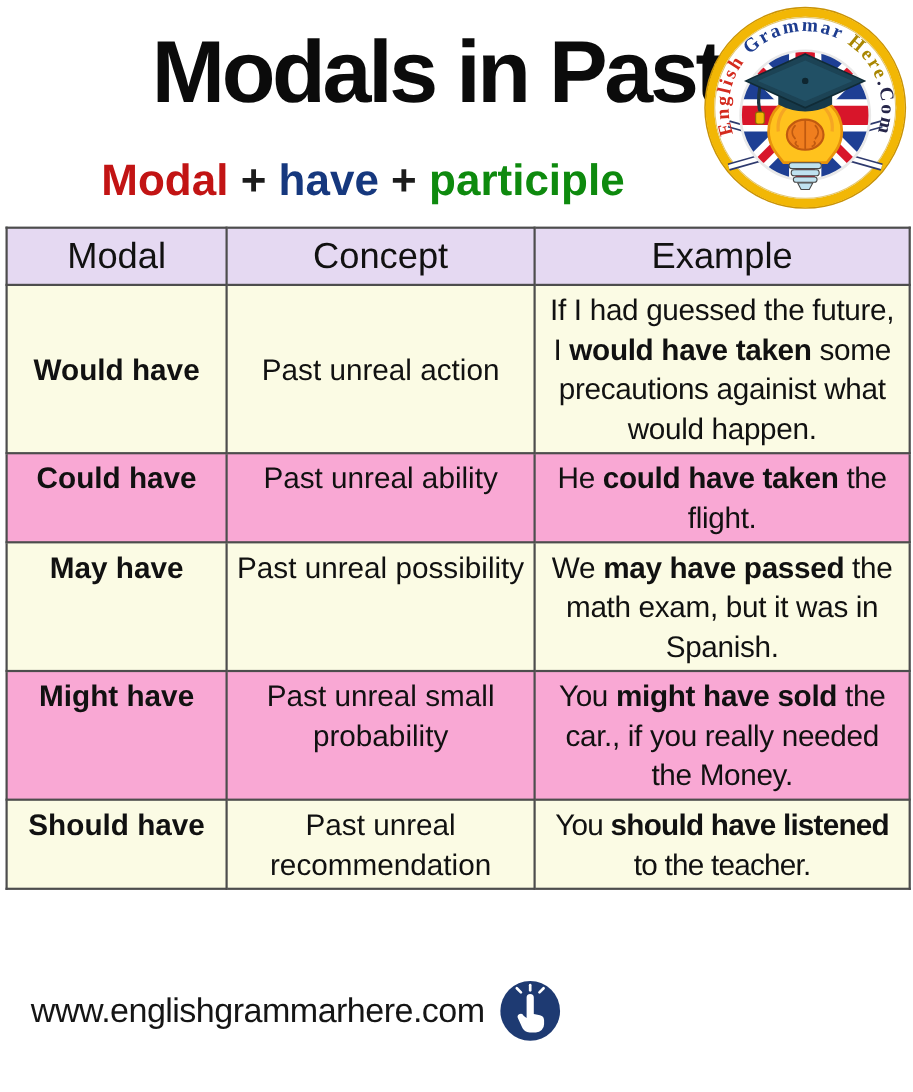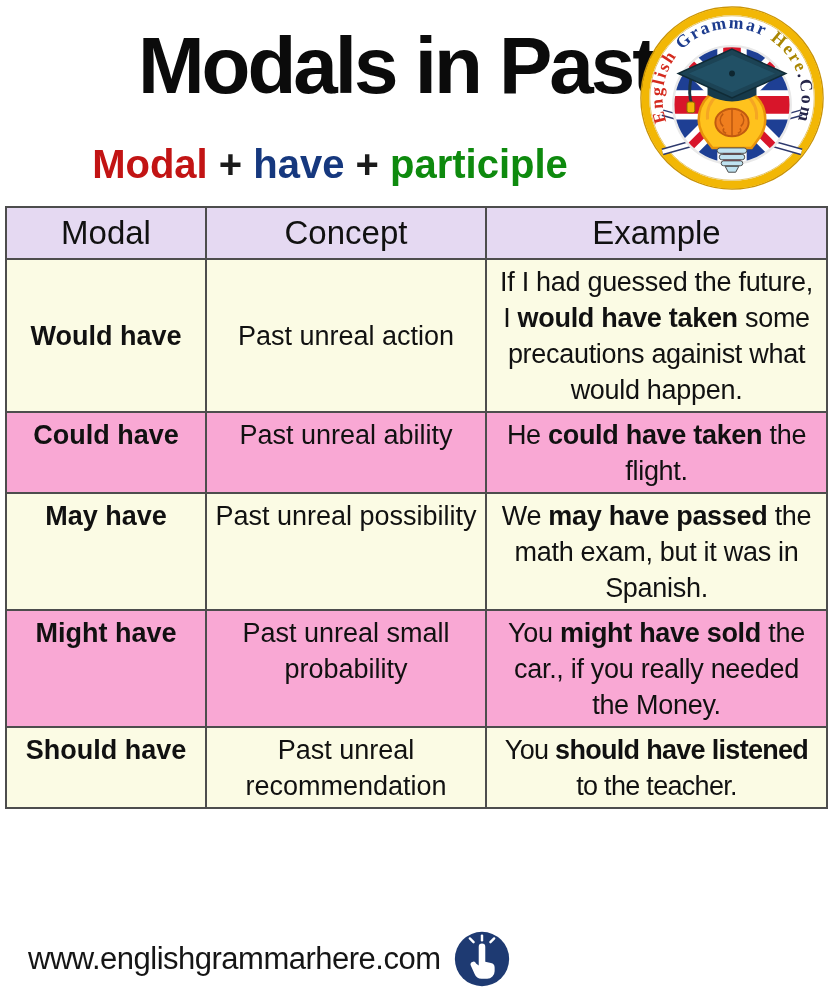--- a/index.html
+++ b/index.html
@@ -22,21 +22,21 @@
   table.modals td { vertical-align:top; padding:4px 6px 3px 6px; font-size:27px; line-height:36px; color:#111; }
   td.cell-modal { font-weight:700; font-size:28px;margin-left:12px; }
   td.cell-example { letter-spacing:-0.3px; }
   tbody tr:nth-child(5) td.cell-example { letter-spacing:-0.7px; }
   tbody tr.row-yellow { background:#FBFBE4; }
   tbody tr.row-white { background:#f9a8d4; }
   tbody tr:first-child td.cell-modal,
   tbody tr:first-child td.cell-concept { vertical-align:middle; }
   td.cell-example b { font-weight:700; }
 
-  .footer { position:absolute; left:28px; top:930px; display:flex; align-items:center; gap:12px; }
+  .footer { position:absolute; left:28px; top:890px; display:flex; align-items:center; gap:12px; }
   .website { font-size:31px; color:#151515; letter-spacing:-0.5px; text-decoration:none; }
 </style>
 </head>
 <body>
 
 <div class="title-block">
   <div class="page-title">Modals in Past</div>
 </div>
 
 <div class="formula"><span style="color: rgb(194, 20, 20);">Modal</span><span style="color: rgb(27, 27, 27);"> + </span><span style="color: rgb(22, 56, 126);">have</span><span style="color: rgb(27, 27, 27);"> + </span><span style="color: rgb(14, 138, 14);">participle</span></div>

